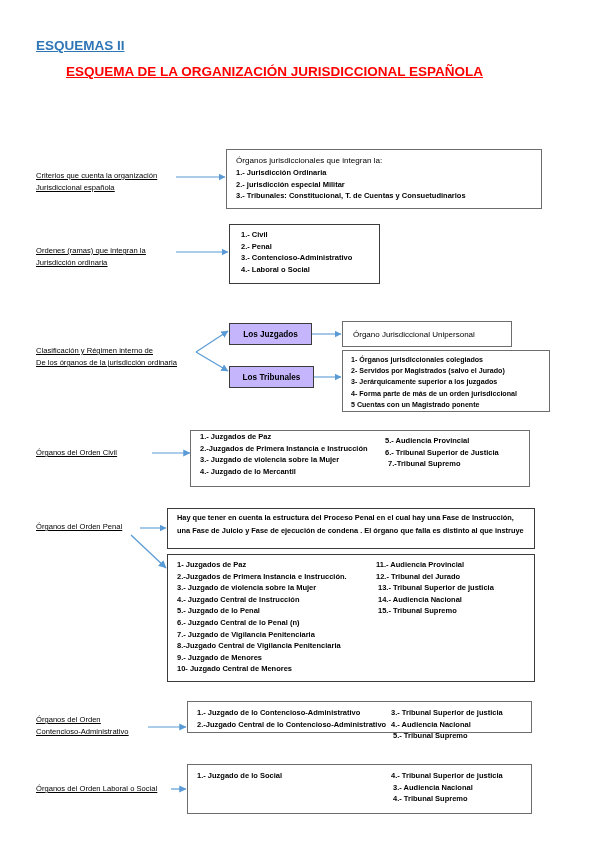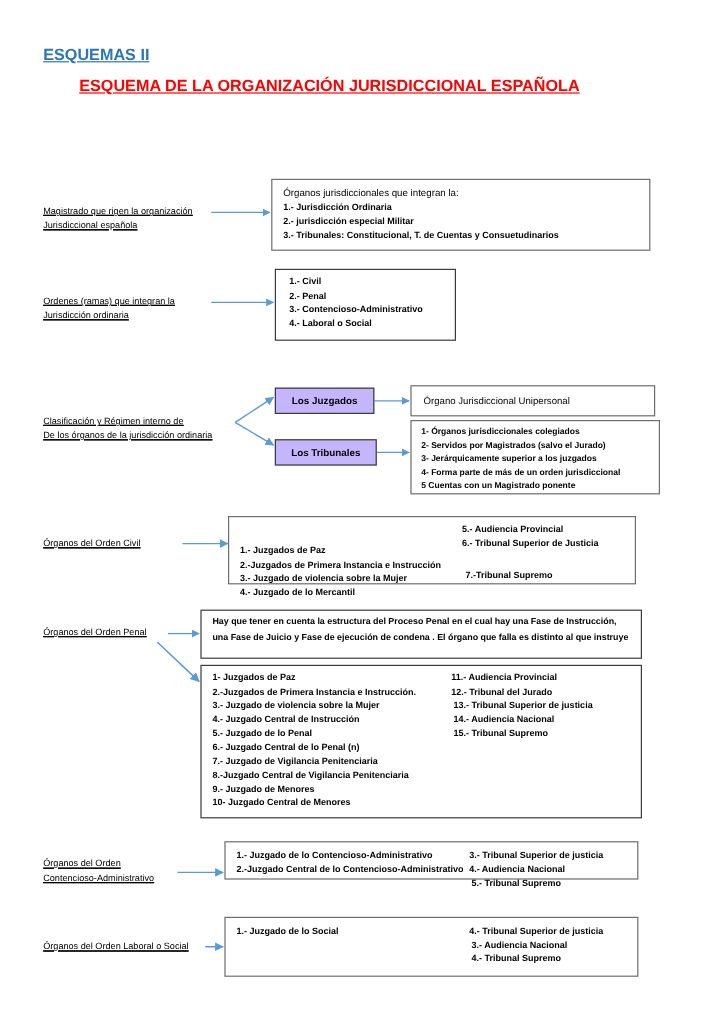--- a/index.html
+++ b/index.html
@@ -158,21 +158,21 @@
 
     <line x1="148" y1="727" x2="186" y2="727" stroke="#5b9bd5" stroke-width="1.2" marker-end="url(#ah)"></line>
 
     <line x1="171" y1="789" x2="186" y2="789" stroke="#5b9bd5" stroke-width="1.2" marker-end="url(#ah)"></line>
   </svg>
 
   <div class="title-main">ESQUEMAS II</div>
   <div class="title-sub">ESQUEMA DE LA ORGANIZACIÓN JURISDICCIONAL ESPAÑOLA</div>
 
   <div class="label" style="left:36px; top:170px;">
-    <span>Magistrado que rigen la organización</span>
+    <span>Criterios que cuenta la organización</span>
     <span>Jurisdiccional española</span>
   </div>
   <div class="box" style="left:226px; top:149px; width:316px; height:60px;">
     <div class="box-inner">
       <div class="box-head">Órganos jurisdiccionales que integran la:</div>
       <div class="box-line">1.-  Jurisdicción Ordinaria</div>
       <div class="box-line">2.-  jurisdicción especial Militar</div>
       <div class="box-line">3.-  Tribunales: Constitucional, T. de Cuentas y Consuetudinarios</div>
     </div>
   </div>
@@ -195,49 +195,49 @@
     <span>De los órganos de la jurisdicción ordinaria</span>
   </div>
 
   <div class="nodebox" style="left:229px; top:323px; width:83px; height:22px;">
     <span class="t">Los Juzgados</span>
   </div>
   <div class="nodebox" style="left:229px; top:366px; width:85px; height:22px;">
     <span class="t">Los Tribunales</span>
   </div>
 
-  <div class="unibox" style="left:342px; top:321px; width:204px; height:26px;">
+  <div class="unibox" style="left:342px; top:321px; width:170px; height:26px;">
     <span class="t">Órgano Jurisdiccional Unipersonal</span>
   </div>
 
   <div class="box" style="left:342px; top:350px; width:208px; height:62px;">
     <div class="box-inner" style="padding:4px 5px 3px 8px;">
       <div class="box-line" style="font-size:7.1px; line-height:11.2px;">1- Órganos jurisdiccionales colegiados</div>
       <div class="box-line" style="font-size:7.1px; line-height:11.2px;">2- Servidos por Magistrados (salvo el Jurado)</div>
       <div class="box-line" style="font-size:7.1px; line-height:11.2px;">3- Jerárquicamente superior a los juzgados</div>
       <div class="box-line" style="font-size:7.1px; line-height:11.2px;">4- Forma parte de más de un orden jurisdiccional</div>
       <div class="box-line" style="font-size:7.1px; line-height:11.2px;">5 Cuentas con un Magistrado ponente</div>
     </div>
   </div>
 
   <div class="label" style="left:36px; top:447px;">
     <span>Órganos del Orden Civil</span>
   </div>
   <div class="box" style="left:190px; top:430px; width:340px; height:57px;">
     <div class="box-inner cols" style="height:100%; padding:4px 0 0 0;">
-      <div class="col-a" style="left:9px; top:22px;">
+      <div class="col-a" style="left:9px; top:0;">
         <div class="box-line">1.- Juzgados de Paz</div>
         <div class="box-line">2.-Juzgados de Primera Instancia e Instrucción</div>
         <div class="box-line">3.- Juzgado de violencia sobre la Mujer</div>
         <div class="box-line">4.- Juzgado de lo Mercantil</div>
       </div>
       <div class="col-b" style="left:194px; top:4px;">
         <div class="box-line">5.-  Audiencia Provincial</div>
         <div class="box-line">6.- Tribunal Superior de Justicia</div>
-        <div class="box-line" style="padding-left:3px;margin-top:16px;">7.-Tribunal Supremo</div>
+        <div class="box-line" style="padding-left:3px;">7.-Tribunal Supremo</div>
       </div>
     </div>
   </div>
 
   <div class="label" style="left:36px; top:521px;">
     <span>Órganos del Orden Penal</span>
   </div>
   <div class="box thick" style="left:167px; top:508px; width:368px; height:41px;">
     <div class="box-inner" style="padding:3px 8px 3px 9px;">
       <div class="box-para">Hay que tener en cuenta la estructura del Proceso Penal en el cual hay una Fase de Instrucción, una Fase de Juicio y Fase de ejecución de condena . El órgano que falla es distinto al que instruye</div>

